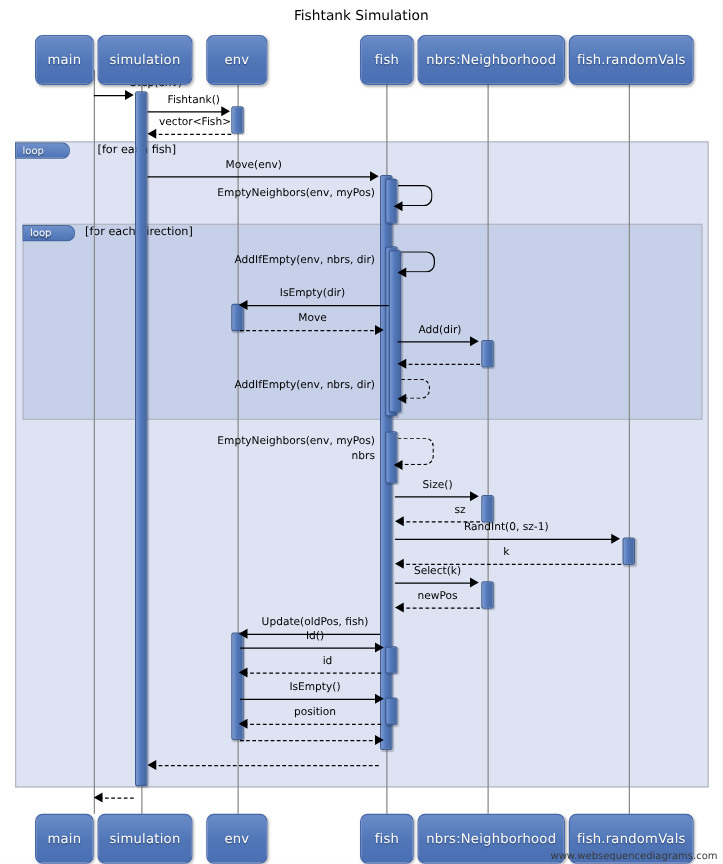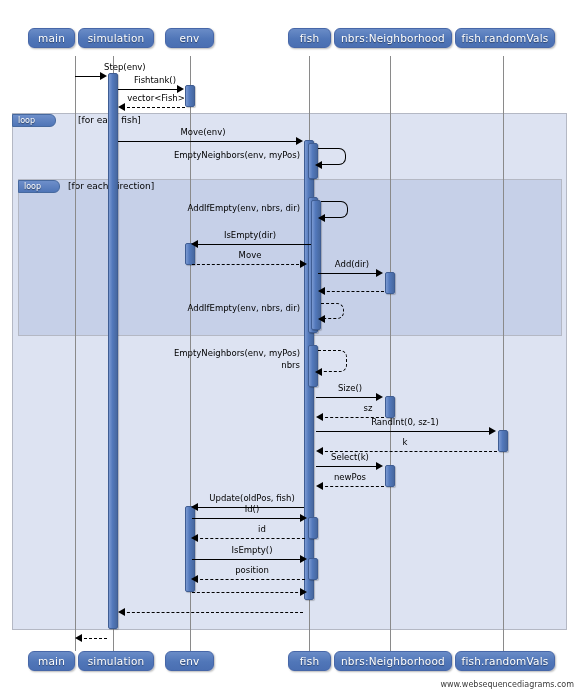--- a/index.html
+++ b/index.html
@@ -2,21 +2,21 @@
 <html><head>
 <meta charset="utf-8">
 <style>
   html,body{margin:0;padding:0;background:#ffffff;}
   body{width:578px;height:691px;position:relative;overflow:hidden;
        font-family:"DejaVu Sans","Liberation Sans",sans-serif;}
   #canvas{position:absolute;inset:0;width:578px;height:691px;}
   .ttl{position:absolute;left:0;top:6px;width:578px;text-align:center;
        font-size:11px;color:#000;font-family:"DejaVu Sans",sans-serif;}
   
-  .actor{position:absolute;height:20px;border-radius:6px;
+  .actor{position:absolute;height:40px;border-radius:6px;
          background:linear-gradient(180deg,#6a8cc7 0%,#5076b8 55%,#4a6fb2 100%);
          border:1px solid #4767a8;box-sizing:border-box;
          display:flex;align-items:center;justify-content:center;
          color:#ffffff;font-size:10.5px;letter-spacing:.2px;
          text-shadow:0 1px 1px rgba(0,0,0,.45);
          box-shadow:1px 1px 2px rgba(0,0,0,.28);white-space:nowrap;}
   
   .lifeline{position:absolute;width:1px;background:#8a8a8a;}
   
   .frame{position:absolute;box-sizing:border-box;border:1px solid #b4b8c4;}
@@ -48,20 +48,21 @@
   .self{position:absolute;box-sizing:border-box;border:1.2px solid #000;
         border-left:none;border-radius:0 7px 7px 0;}
   .self.dash{border-style:dashed;border-left:none;}
   .foot{position:absolute;right:4px;bottom:2px;font-size:8px;color:#3a3a3a;}
 </style>
 </head>
 <body>
 
 <div id="canvas">
 
+  <div class="ttl">Fishtank Simulation</div>
 
   <div class="frame outer" style="left:12px;top:113px;width:555px;height:517px;"></div>
   <div class="frame inner" style="left:18px;top:179px;width:544px;height:157px;"></div>
 
   <div class="looptag" style="left:12px;top:114px;width:44px;">loop</div>
   <div class="loopcond" style="left:78px;top:115px;">[for each fish]</div>
 
   <div class="looptag" style="left:18px;top:180px;width:42px;">loop</div>
   <div class="loopcond" style="left:68px;top:181px;">[for each direction]</div>
 

